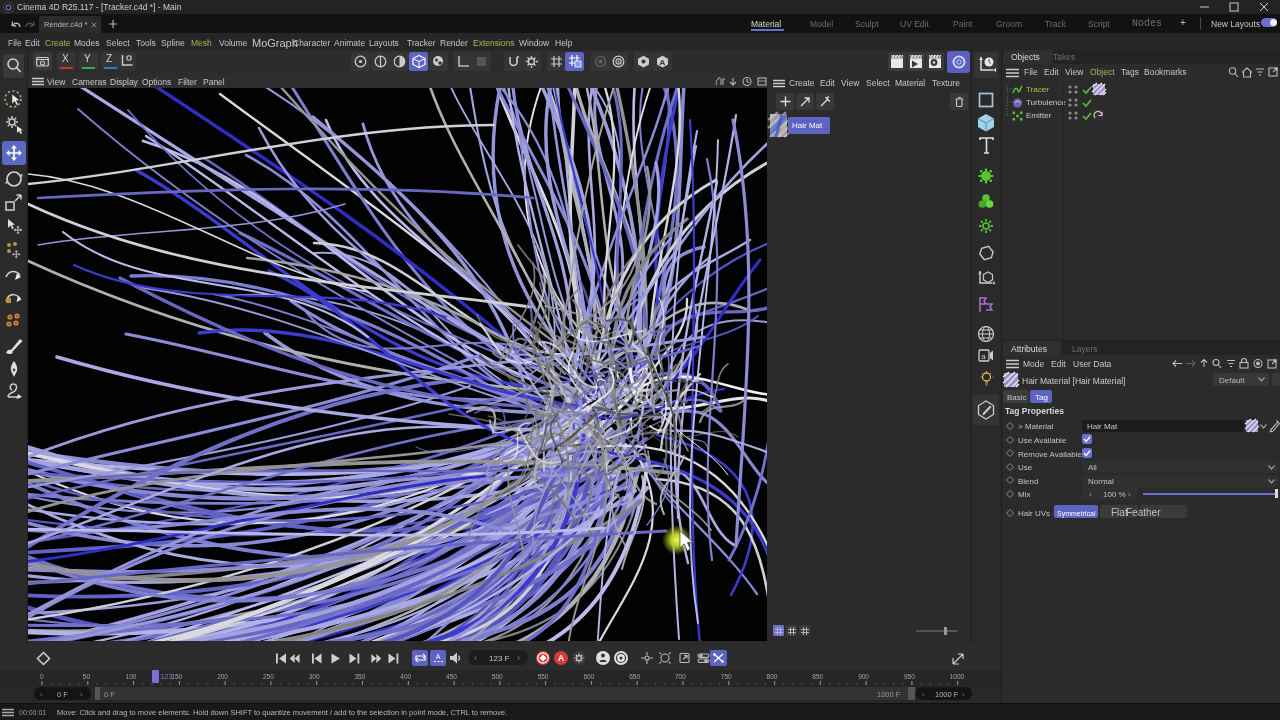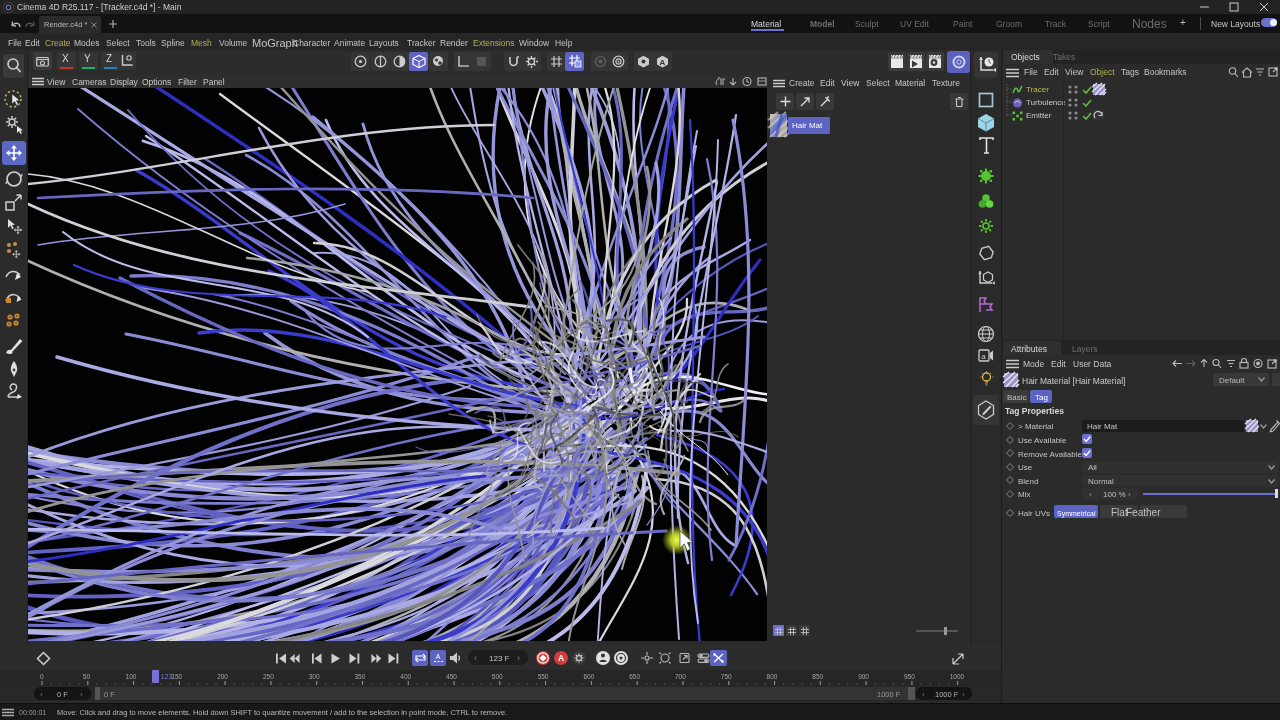--- a/index.html
+++ b/index.html
@@ -28,28 +28,28 @@
   </svg>
 <div class="ab" style="left:39px;top:16px;width:62px;height:17px;background:#2b2b2b;border-radius:2px 2px 0 0"></div>
 <div class="t " style="left:44px;top:20px;font-size:7.5px;color:#b8b8b8;">Render.c4d *</div>
 <svg style="left:90px;top:21px" width="8" height="8">
     <path d="M1.5 1.5 l5 5 M6.5 1.5 l-5 5" stroke="#888" stroke-width="1"></path>
   </svg>
 <svg style="left:108px;top:19px" width="10" height="10">
     <path d="M5 1 v8 M1 5 h8" stroke="#aaa" stroke-width="1.2"></path>
   </svg>
 <div class="t " style="left:751px;top:19px;font-size:8.5px;color:#d8d8d8;">Material</div>
-<div class="t " style="left:810px;top:19px;font-size:8.5px;color:#6e6e6e;font-weight:bold;">Model</div>
+<div class="t " style="left:810px;top:19px;font-size:8.5px;color:#6e6e6e;">Model</div>
 <div class="t " style="left:855px;top:19px;font-size:8.5px;color:#6e6e6e;">Sculpt</div>
 <div class="t " style="left:900px;top:19px;font-size:8.5px;color:#6e6e6e;">UV Edit</div>
 <div class="t " style="left:953px;top:19px;font-size:8.5px;color:#6e6e6e;">Paint</div>
 <div class="t " style="left:996px;top:19px;font-size:8.5px;color:#6e6e6e;">Groom</div>
 <div class="t " style="left:1045px;top:19px;font-size:8.5px;color:#6e6e6e;">Track</div>
 <div class="t " style="left:1088px;top:19px;font-size:8.5px;color:#6e6e6e;">Script</div>
-<div class="t " style="left:1132px;top:19px;font-size:12px;color:#6e6e6e;">Nodes</div>
+<div class="t " style="left:1132px;top:19px;font-size:10px;color:#6e6e6e;font-family:Liberation Mono, monospace;">Nodes</div>
 <div class="ab" style="left:751px;top:29px;width:33px;height:2px;background:#6a6fd0;"></div>
 <div class="t " style="left:1180px;top:18px;font-size:10px;color:#bbb;">+</div>
 <div class="ab" style="left:1200px;top:17px;width:1px;height:13px;background:#4a4a4a;"></div>
 <div class="t " style="left:1211px;top:19px;font-size:8.5px;color:#c8c8c8;">New Layouts</div>
 <div class="ab" style="left:1261px;top:18px;width:16px;height:9px;background:#6a6fd0;border-radius:5px"></div>
 <div class="ab" style="left:1270px;top:19px;width:7px;height:7px;background:#efefef;border-radius:4px"></div>
 <div class="ab" style="left:0px;top:33px;width:1280px;height:17px;background:#262626;"></div>
 <div class="t " style="left:8px;top:37.5px;font-size:8.5px;">File</div>
 <div class="t " style="left:25px;top:37.5px;font-size:8.5px;">Edit</div>
 <div class="t y" style="left:45px;top:37.5px;font-size:8.5px;">Create</div>

